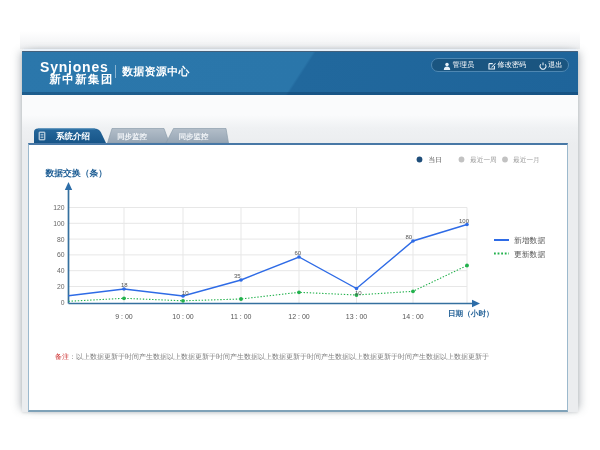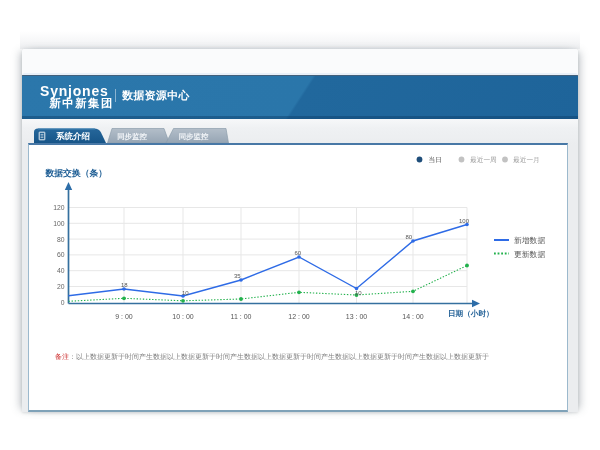--- a/index.html
+++ b/index.html
@@ -6,21 +6,21 @@
 html,body { width:600px; height:450px; background:#ffffff; font-family:"Liberation Sans", sans-serif; overflow:hidden; }
 #stage { position:relative; width:600px; height:450px; }
 .win { position:absolute; left:22px; top:49px; width:556px; height:363px;
   background:linear-gradient(180deg, #fafbfc 66px, #eff1f3 79px, #ebedef 96px, #ebedef 100%);
   border-radius:3px 3px 0 0;
   box-shadow: -5px 0 8px -3px rgba(90,100,110,.38), 5px 0 8px -3px rgba(90,100,110,.38), 0 1px 3px rgba(90,100,110,.15); }
 .hdr { position:absolute; left:0; top:0; width:556px; height:45.5px;
   background:
     linear-gradient(180deg, #e9f0f8 0px, #e9f0f8 2px, #43607b 2px, #43607b 3px, rgba(0,0,0,0) 3px, rgba(0,0,0,0) 43.5px, rgba(13,62,105,0.45) 43.5px, rgba(13,62,105,0.45) 45.5px),
     linear-gradient(123deg, #2b77ab 0%, #2a76aa 50%, #21689d 50.5%, #1e649a 100%);
-  border-radius:3px 3px 0 0;margin-top:24px; }
+  border-radius:3px 3px 0 0; }
 .logo1 { position:absolute; left:18px; top:10px; color:#fff; font-size:14px; font-weight:bold; letter-spacing:0.8px; }
 .hdiv { position:absolute; left:93px; top:16px; width:1px; height:13px; background:rgba(255,255,255,.45); }
 .pill { position:absolute; left:409px; top:8.5px; width:138px; height:14px; border-radius:8px;
   background:#1a5580; border:1px solid #4e87b2; color:#fff; font-size:7.2px; }
 .pit { position:absolute; top:2.5px; line-height:8px; color:#ffffff; }
 .nav { position:absolute; left:0; top:45.5px; width:556px; height:20.5px;
   background: linear-gradient(#fdfdfe, #f2f3f5 85%);
   border-bottom:3px solid #d2dae3; }
 .nit { position:absolute; top:4.5px; font-size:8px; font-weight:bold; color:#235a84; }
 .nsep { position:absolute; top:4px; width:1px; height:10.5px; background:#c9ccd0; }
@@ -36,20 +36,37 @@
 <div id="stage">
   <div style="position:absolute;left:20px;top:31px;width:560px;height:18px;background:linear-gradient(180deg,rgba(240,241,242,0) 0%,#eff0f2 100%);"></div>
   <div class="win">
     <div class="hdr">
       <div class="logo1">Synjones</div>
       <svg style="position:absolute;left:0;top:0" width="556" height="45" viewBox="0 0 556 45">
         <text x="27.5" y="34" font-size="11.3" font-weight="bold" fill="#ffffff" letter-spacing="1.55">新中新集团</text>
         <text x="100.3" y="25.7" font-size="10.8" font-weight="bold" fill="#ffffff" letter-spacing="0.45">数据资源中心</text>
       </svg>
       <div class="hdiv"></div>
+      <div class="pill">
+        <svg style="position:absolute;left:10.5px;top:3px" width="8" height="8" viewBox="0 0 10 10">
+            <circle cx="5" cy="3" r="2.2" fill="#e8f1f8"></circle>
+            <path d="M1 10 C1 6.5 3 5.6 5 5.6 C7 5.6 9 6.5 9 10 Z" fill="#e8f1f8"></path>
+          </svg>
+        <span class="pit" style="left:20.5px">管理员</span>
+        <svg style="position:absolute;left:56px;top:3px" width="8" height="8" viewBox="0 0 10 10">
+            <path d="M1.2 2 L6 2 M1.2 2 L1.2 8.8 L8 8.8 L8 5" stroke="#e8f1f8" stroke-width="1.4" fill="none"></path>
+            <path d="M4 6.5 L9 1.2 L9.8 2 L4.8 7.2 Z" fill="#e8f1f8"></path>
+          </svg>
+        <span class="pit" style="left:65.5px">修改密码</span>
+        <svg style="position:absolute;left:106.5px;top:3px" width="8" height="8" viewBox="0 0 10 10">
+            <path d="M2.4 2.8 A3.6 3.6 0 1 0 7.6 2.8" stroke="#e8f1f8" stroke-width="1.3" fill="none"></path>
+            <path d="M5 0.6 L5 4" stroke="#e8f1f8" stroke-width="1.3"></path>
+          </svg>
+        <span class="pit" style="left:116px">退出</span>
+      </div>
     </div>
     <svg class="tabssvg" width="540" height="15" viewBox="0 0 540 15">
       <defs>
         <linearGradient id="tg" x1="0" y1="0" x2="0" y2="1">
           <stop offset="0" stop-color="#b3bec9"></stop>
             <stop offset="1" stop-color="#96a5b4"></stop>
         </linearGradient>
         <linearGradient id="ta" x1="0" y1="0" x2="0" y2="1">
           <stop offset="0" stop-color="#26679b"></stop>
             <stop offset="1" stop-color="#175588"></stop>

